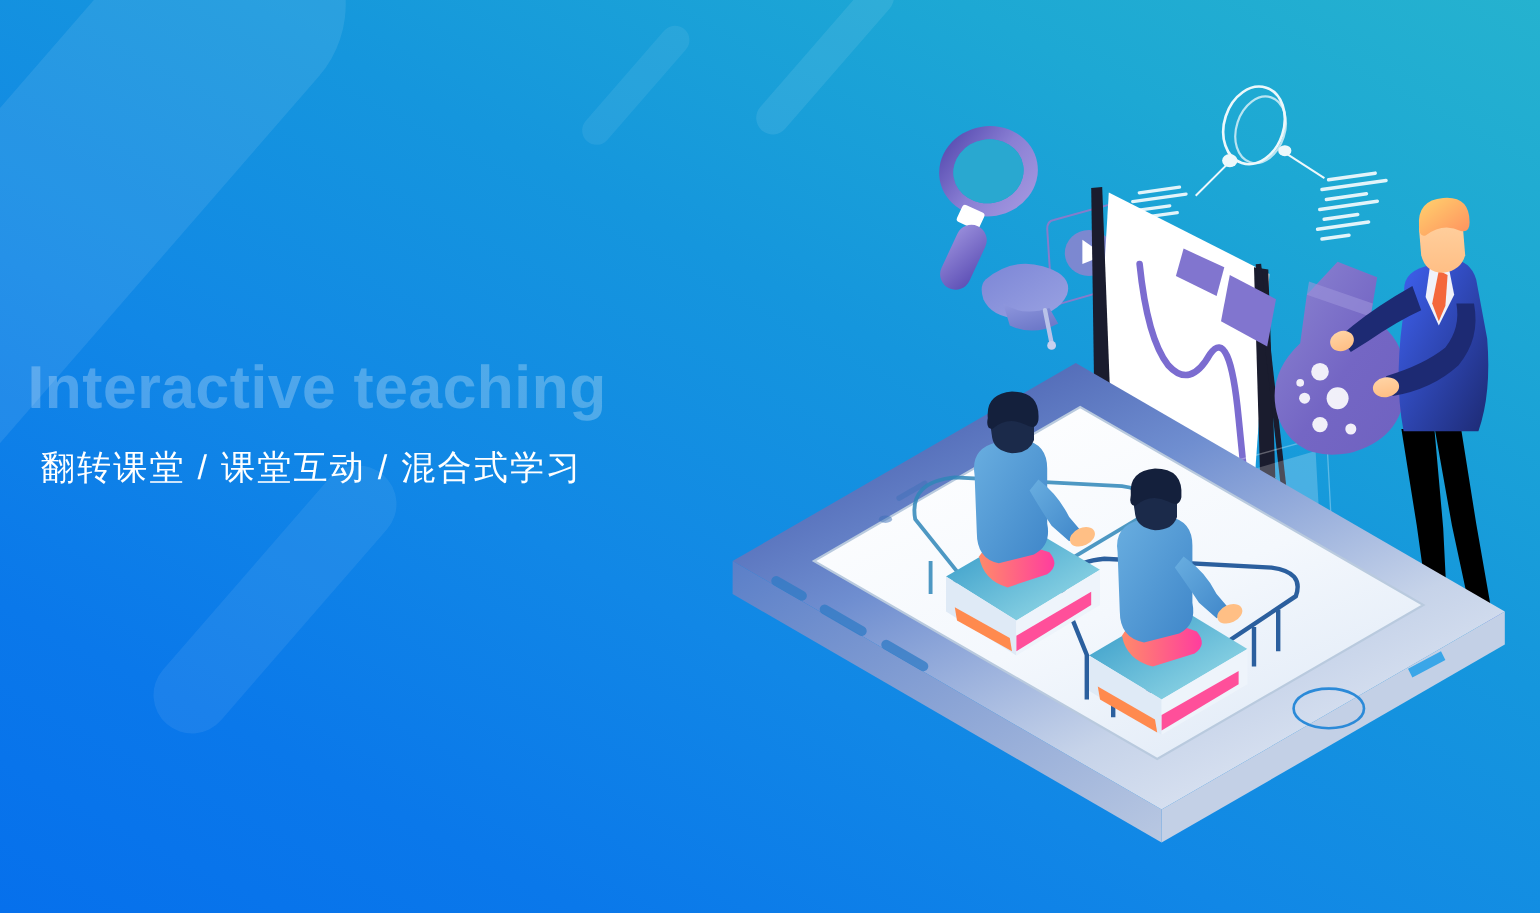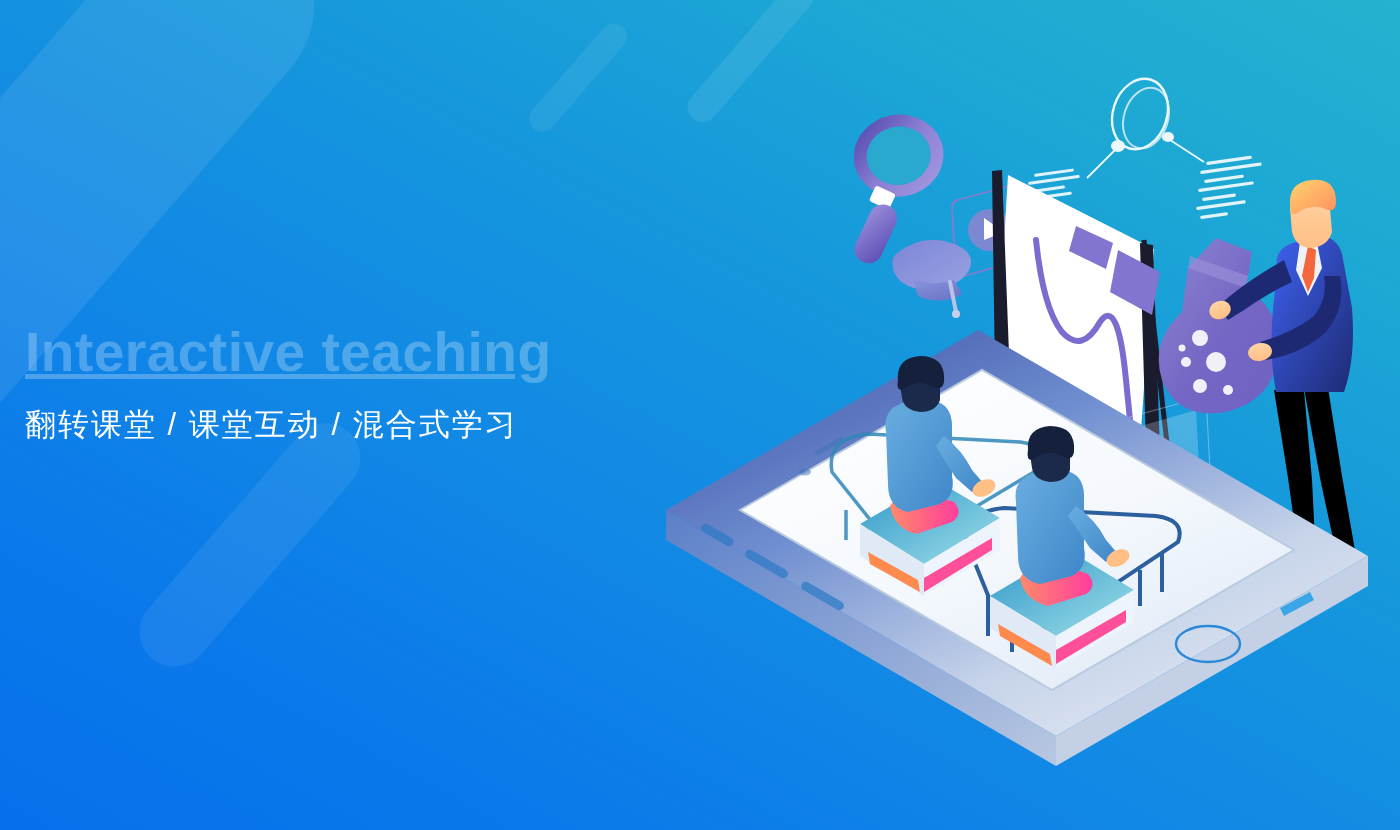--- a/index.html
+++ b/index.html
@@ -26,29 +26,29 @@
     transform:rotate(41deg);
   }
   #cap-s1{left:565px;top:10px;width:26px;height:135px;transform:rotate(41deg);}
   #cap-s2{left:735px;top:-35px;width:30px;height:175px;transform:rotate(41deg);}
 
   
   #text-block{position:absolute;left:25px;top:325px;width:740px;}
   #eng-title{
     font-size:55px;font-weight:bold;letter-spacing:.5px;
     color:rgba(255,255,255,0.26);
-    line-height:1.0;margin:0 0 24px 0;white-space:nowrap;text-decoration:underline;
+    line-height:1.0;margin:0 0 24px 0;white-space:nowrap;
   }
   #cn-title{
     font-size:55px;font-weight:bold;color:#ffffff;
     line-height:1.05;margin:0 0 24px 0;letter-spacing:2px;
   }
   #cn-sub{
     font-size:31px;color:#ffffff;font-weight:normal;
-    letter-spacing:2px;margin:0;
+    letter-spacing:2px;margin:12px;
   }
 
   
   #art{position:absolute;left:600px;top:40px;width:800px;height:790px;}
   #art svg{display:block;width:100%;height:100%;}
 </style>
 </head>
 <body>
 
 <div id="banner">

